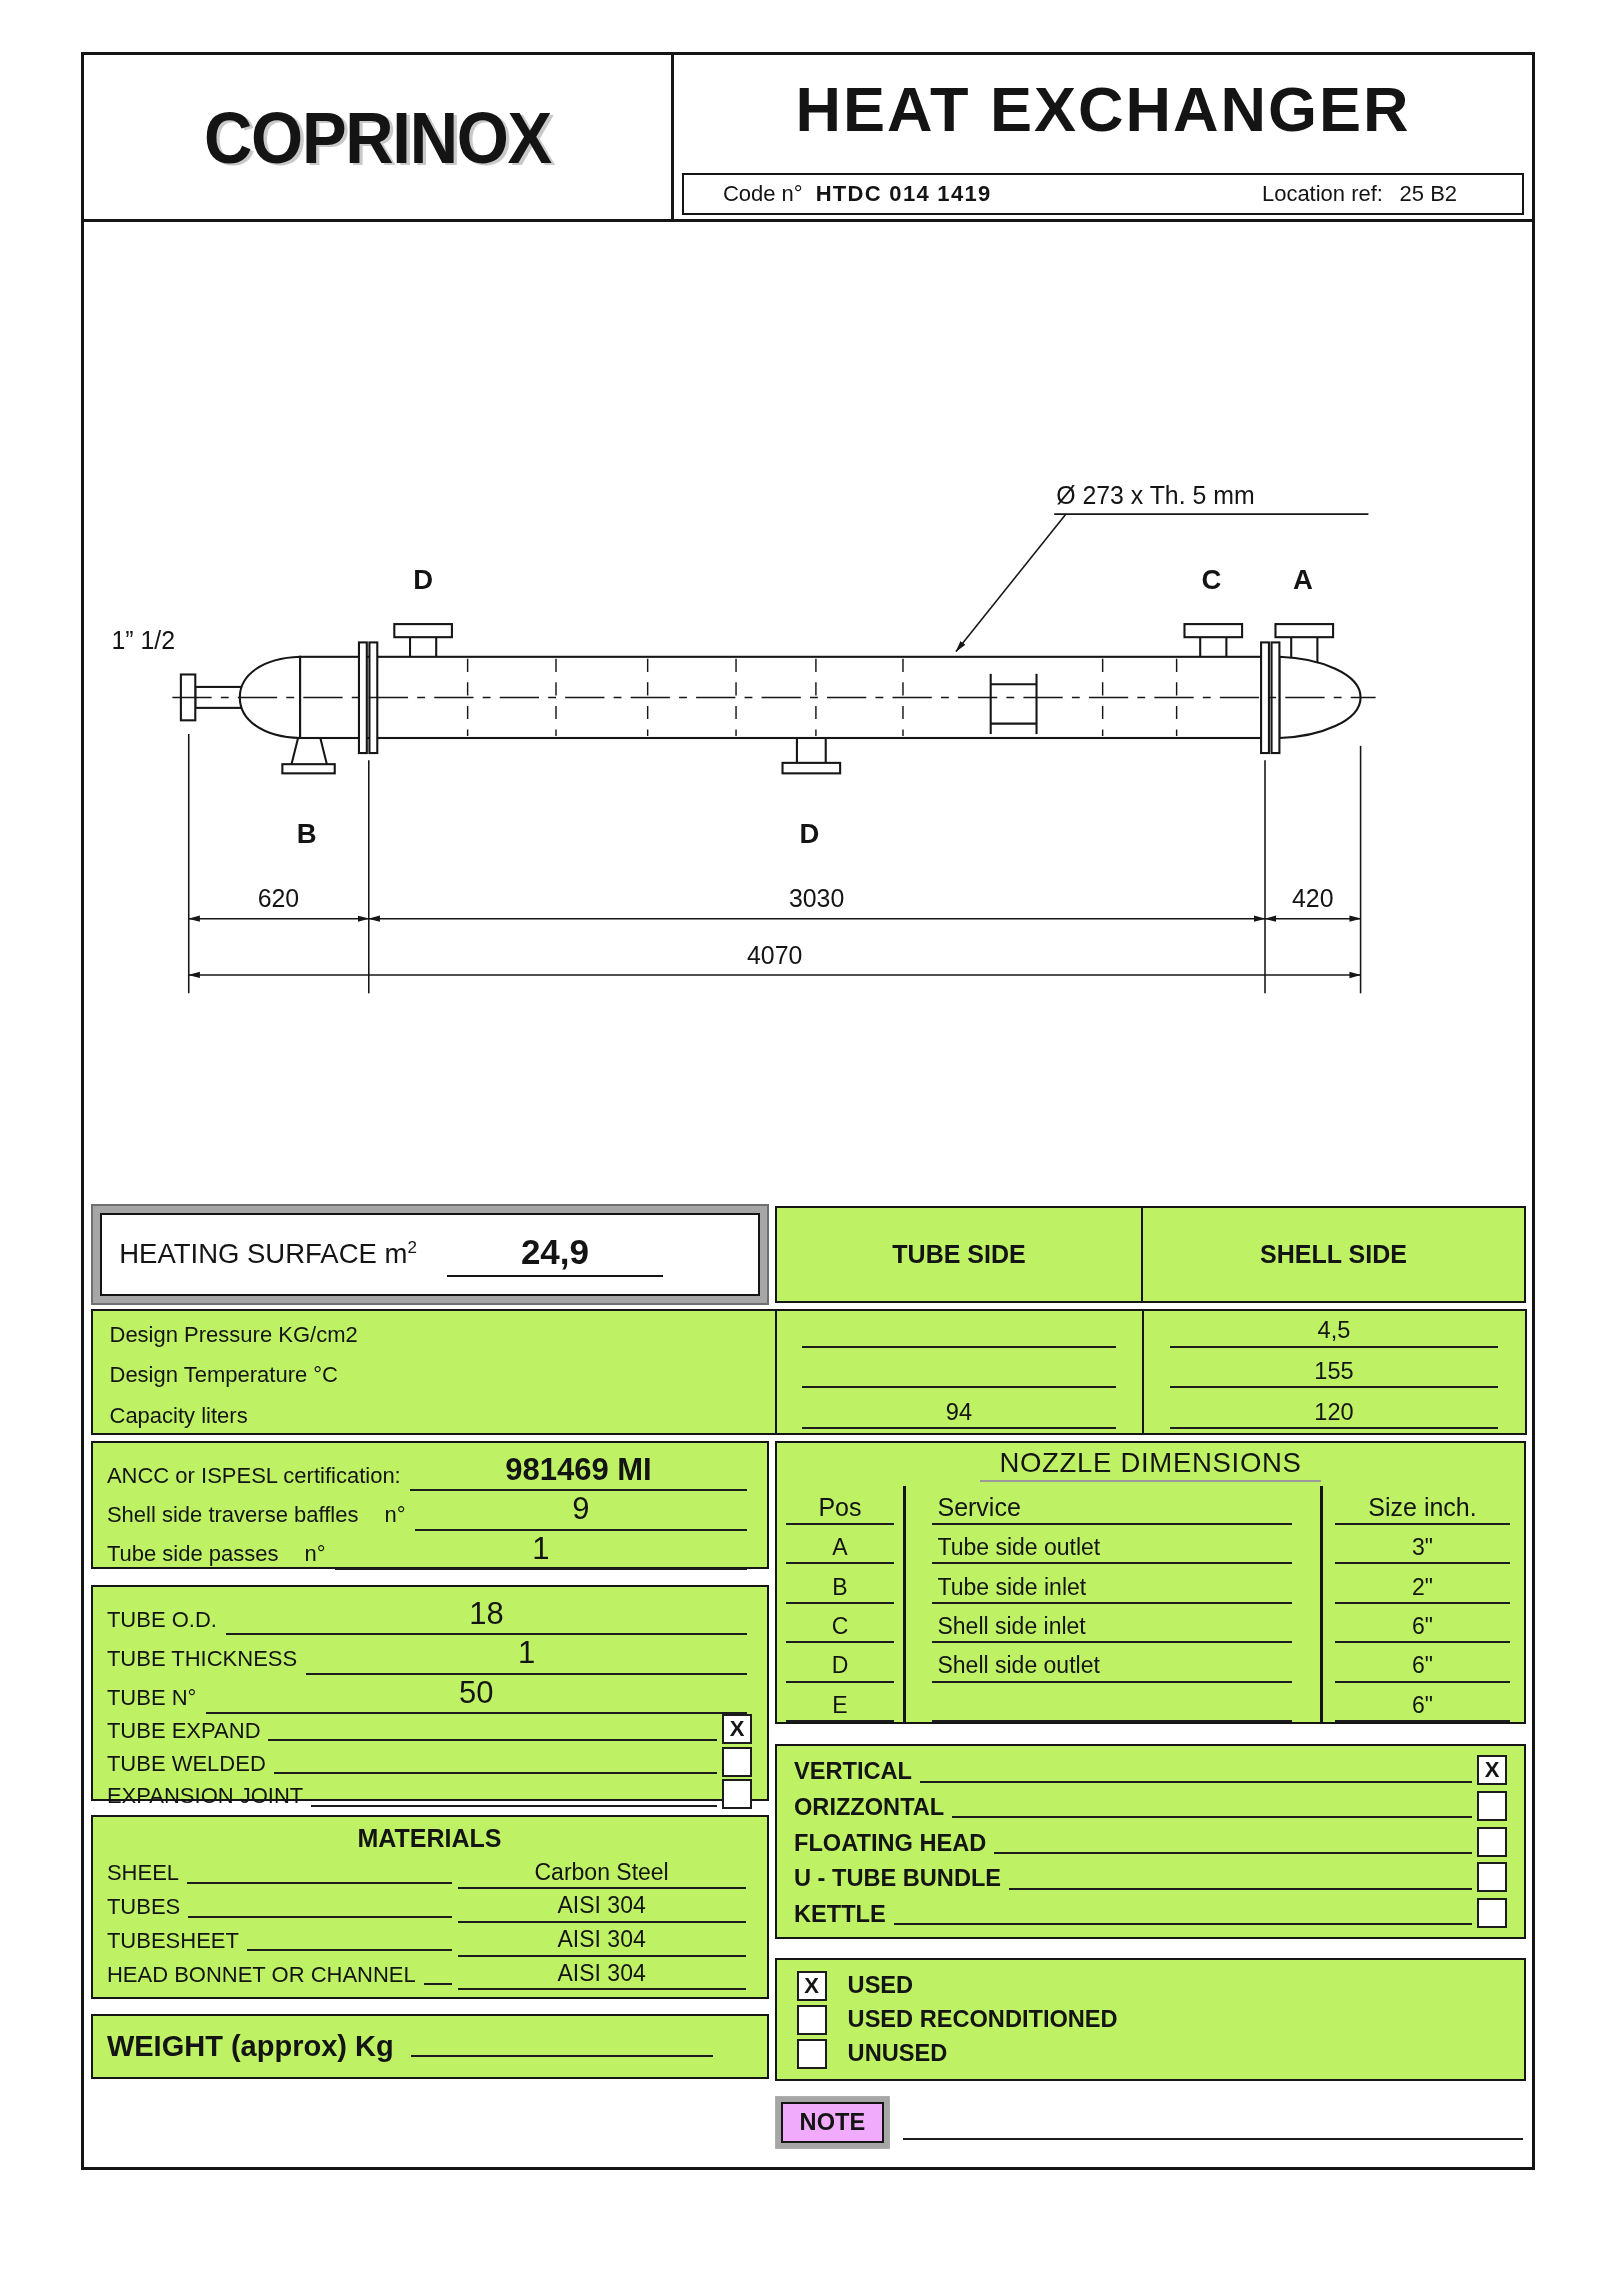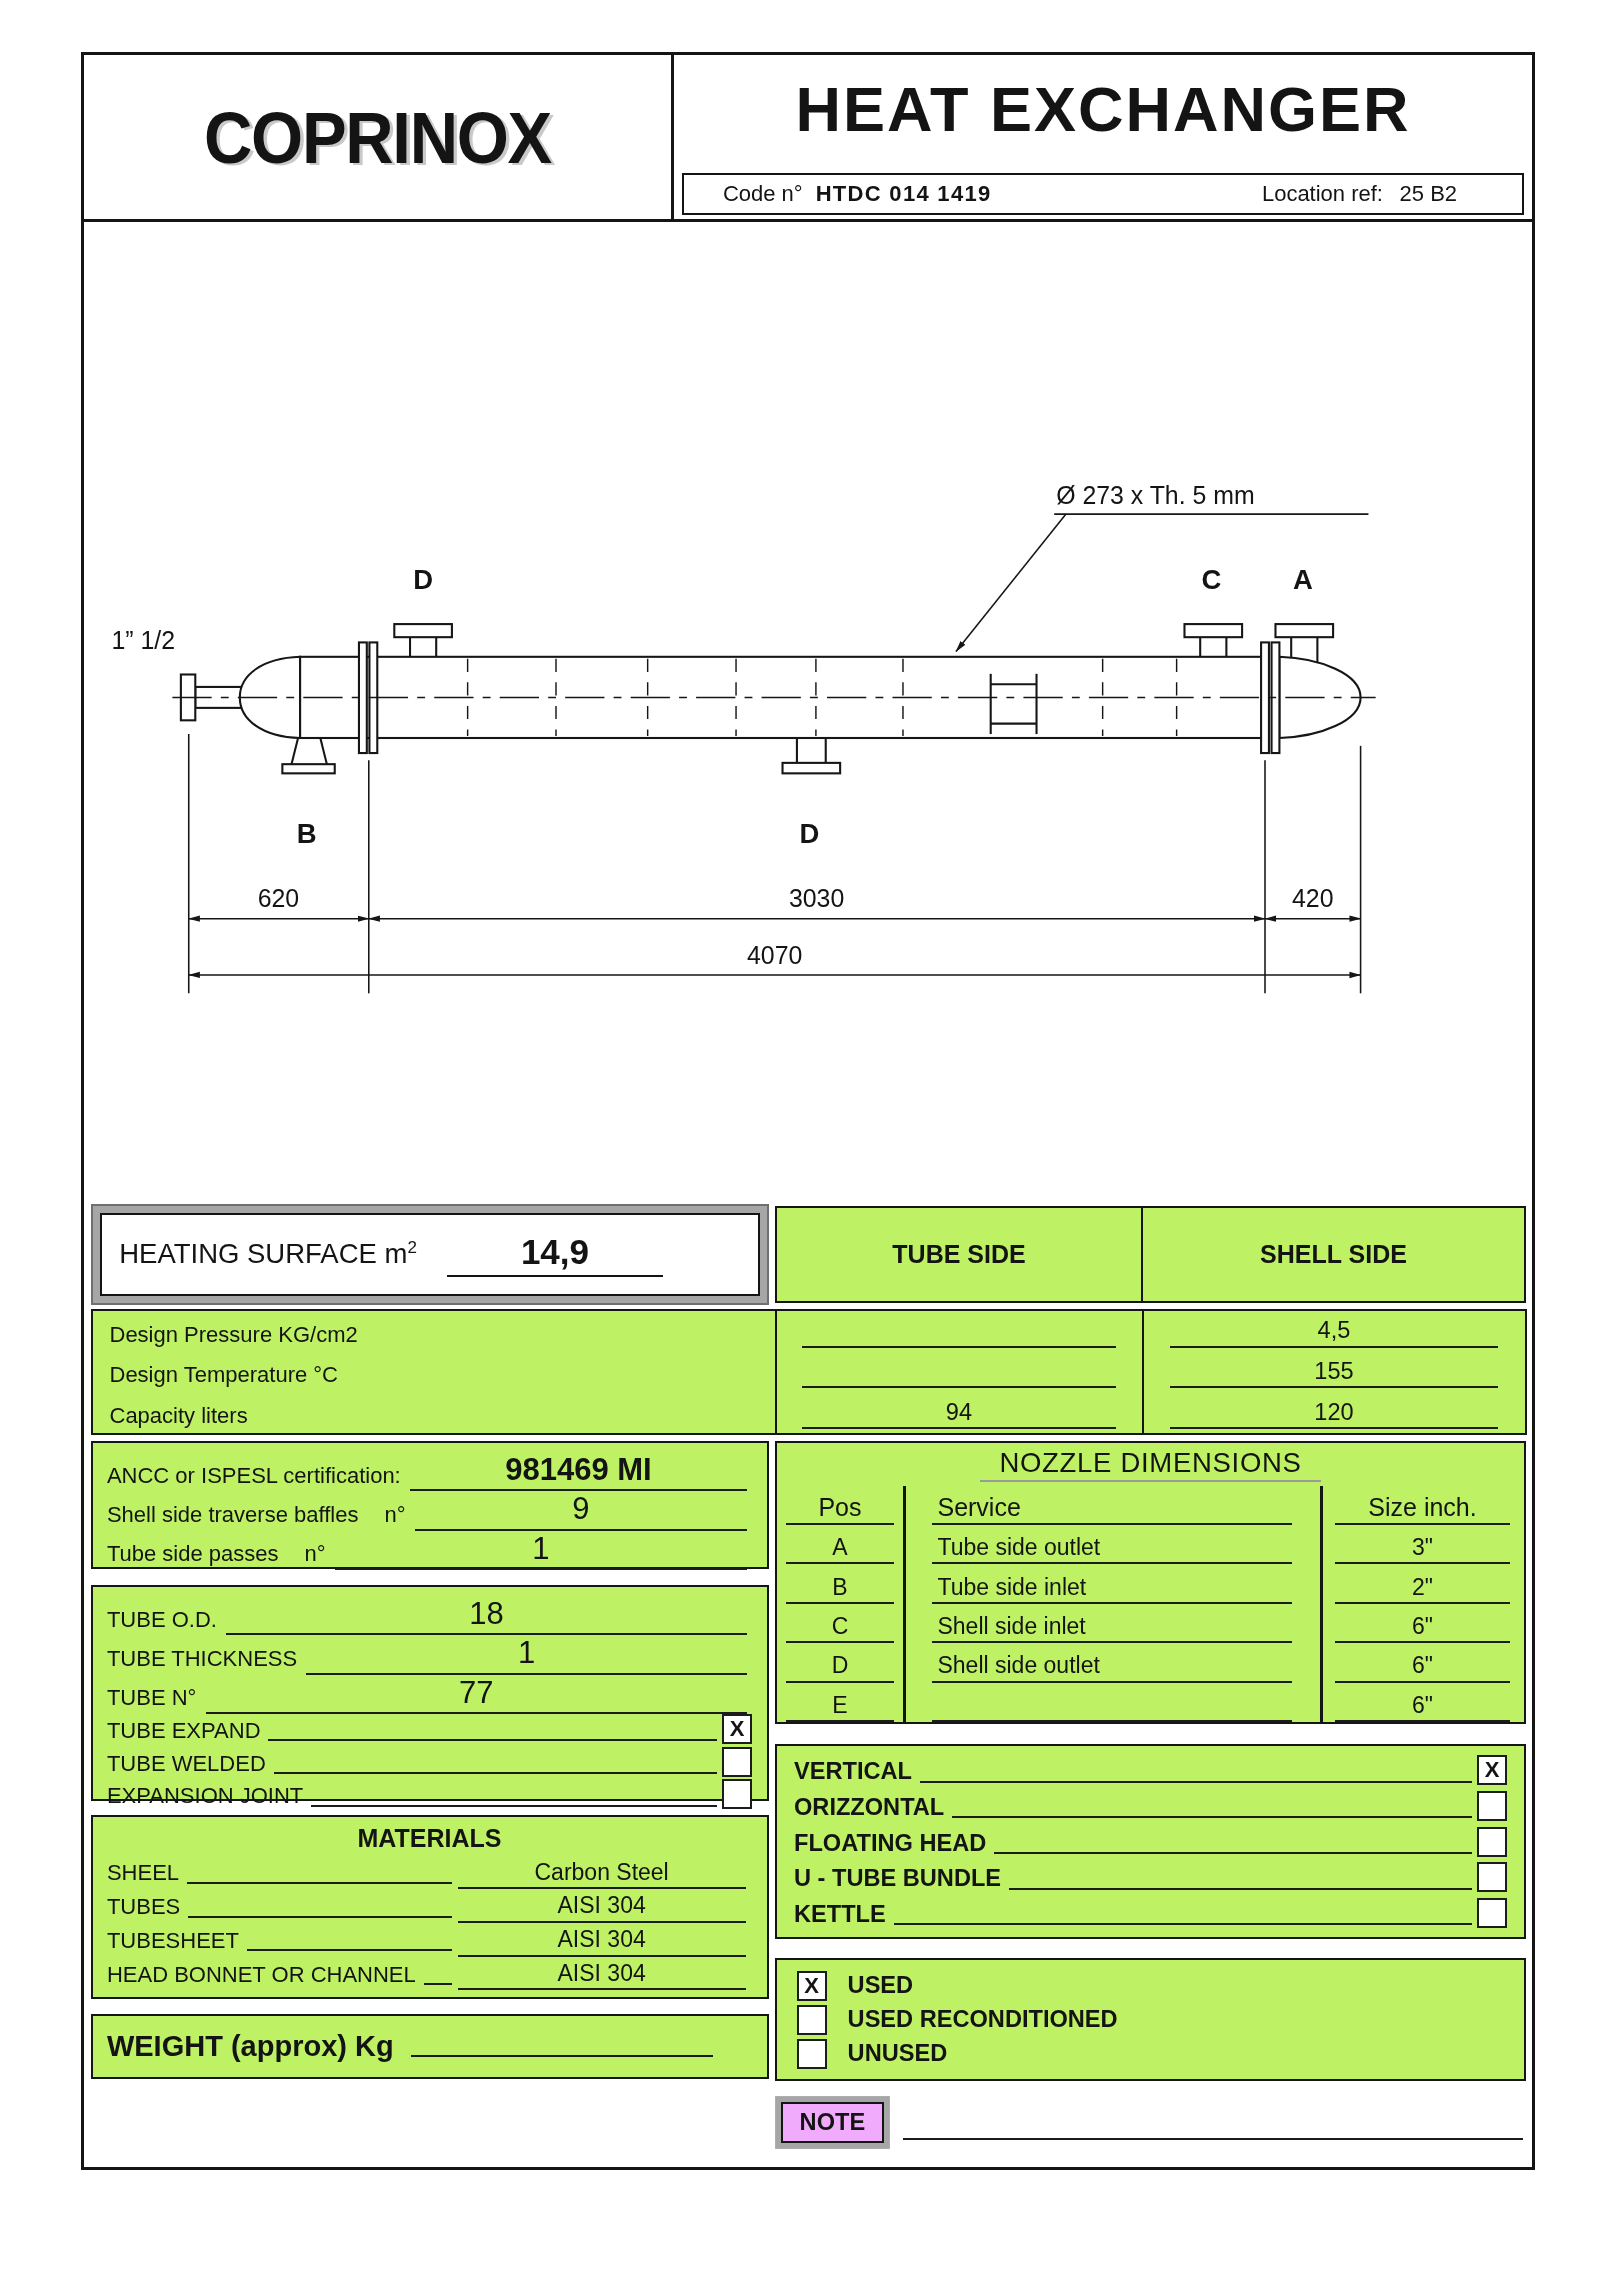--- a/index.html
+++ b/index.html
@@ -207,21 +207,21 @@
     <text class="dtext" x="1119" y="1046" text-anchor="middle">3030</text>
     <text class="dtext" x="1877" y="1046" text-anchor="middle">420</text>
     <text class="dtext" x="1055" y="1134" text-anchor="middle">4070</text>
   </svg>
 
   <div class="form">
 
     <div class="heatbox">
       <div class="heatinner">
         <span class="heatlbl"><span>HEATING SURFACE m</span><sup>2</sup></span>
-        <span class="heatval">14,9</span>
+        <span class="heatval">24,9</span>
       </div>
     </div>
 
     <div class="box sidehdr">
       <div class="cell">TUBE SIDE</div>
       <div class="cell">SHELL SIDE</div>
     </div>
 
     <div class="box condblock">
       <div class="ccell lab">Design Pressure KG/cm2</div>
@@ -270,21 +270,21 @@
       <div class="frow">
         <span class="lbl">TUBE O.D.</span>
         <span class="valfill">18</span>
       </div>
       <div class="frow">
         <span class="lbl">TUBE THICKNESS</span>
         <span class="valfill">1</span>
       </div>
       <div class="frow">
         <span class="lbl">TUBE N°</span>
-        <span class="valfill">77</span>
+        <span class="valfill">50</span>
       </div>
       <div class="frow">
         <span class="lbl">TUBE EXPAND</span>
         <span class="fill"></span>
         <span class="cb">X</span>
       </div>
       <div class="frow">
         <span class="lbl">TUBE WELDED</span>
         <span class="fill"></span>
         <span class="cb"></span>

